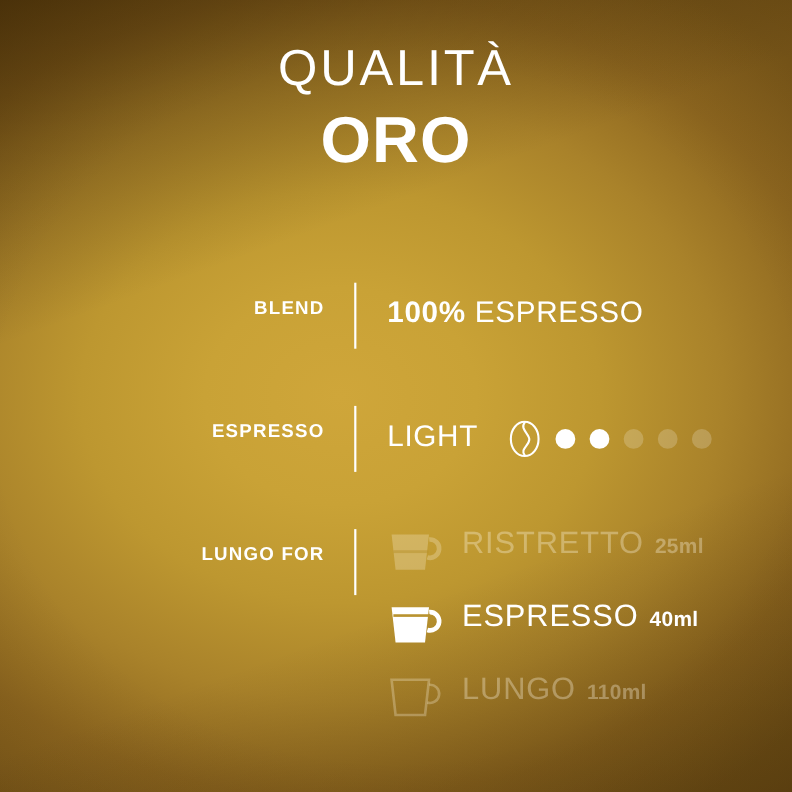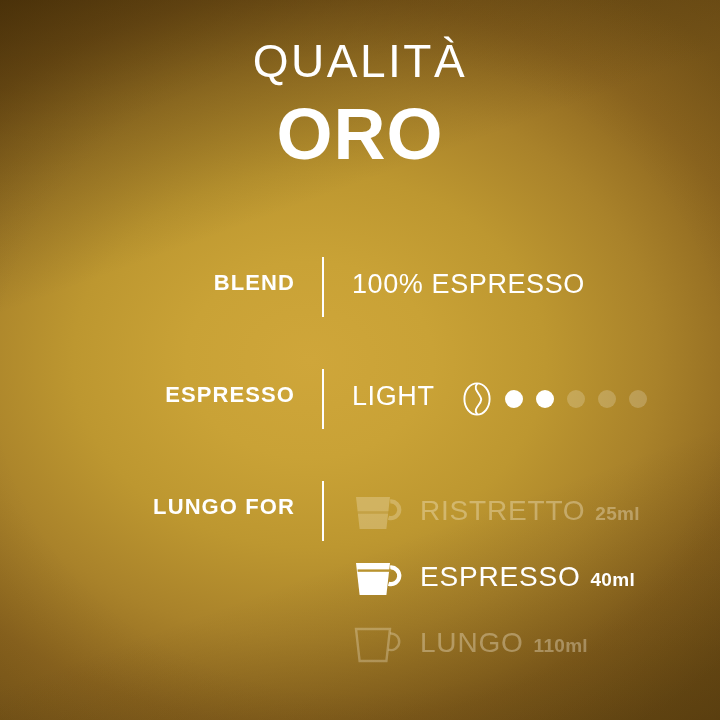--- a/index.html
+++ b/index.html
@@ -68,41 +68,41 @@
     color: #ffffff;
     font-size: 46px;
     font-weight: 300;
     letter-spacing: 2.5px;
     line-height: 1;
     margin: 0;
     white-space: nowrap;
   }
   .title-main {
     color: #ffffff;
-    font-size: 72px;
+    font-size: 59px;
     font-weight: 700;
     letter-spacing: 1px;
     line-height: 1;
     margin: 14px 0 0 0;
     white-space: nowrap;
   }
 
   
   .spec-row {
     position: absolute;
     left: 0;
     width: 720px;
     height: 0;
   }
   .row-label {
     position: absolute;
     right: 425px;      
     top: -17px;
     color: #ffffff;
-    font-size: 22px;
+    font-size: 17px;
     font-weight: 700;
     letter-spacing: 1.1px;
     white-space: nowrap;
     text-align: right;
   }
   .row-divider {
     position: absolute;
     left: 322px;
     top: -30px;
     width: 2px;
@@ -113,21 +113,21 @@
     position: absolute;
     left: 352px;
     top: -18px;
     color: #ffffff;
     font-size: 27px;
     font-weight: 300;
     letter-spacing: 0.6px;
     white-space: nowrap;
   }
   .row-value .strong {
-    font-weight: 400;
+    font-weight: 700;
   }
 
   
   .roast-meter {
     position: absolute;
     left: 462px;
     top: -17px;
     display: flex;
     align-items: center;
     gap: 13px;
@@ -146,21 +146,21 @@
 
   
   .idealfor-list {
     position: absolute;
     left: 352px;
     top: 478px;
     width: 330px;
   }
   .ideal-item {
     display: flex;
-    align-items: center;
+    align-items: flex-start;
     height: 66px;
     gap: 16px;
   }
   .ideal-icon {
     width: 52px;
     height: 44px;
     flex: 0 0 52px;
     display: block;
   }
   .ideal-text {

